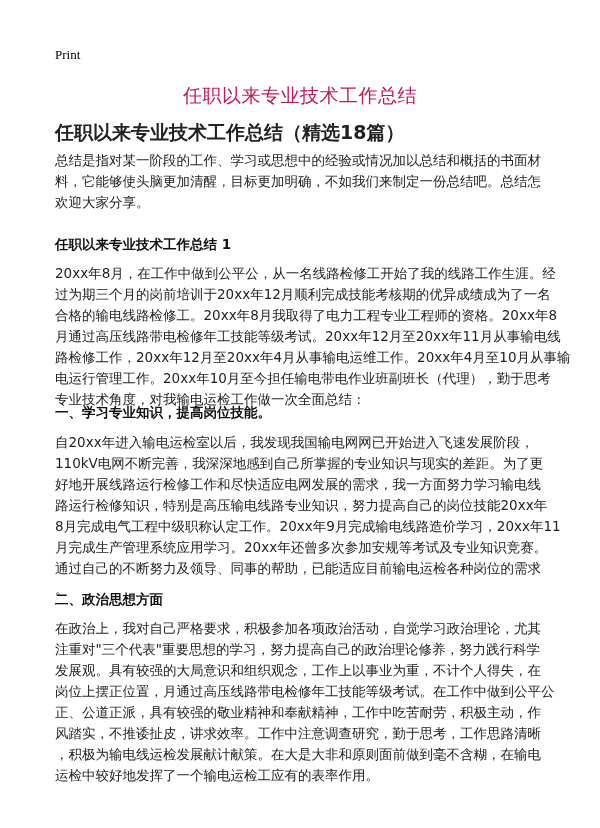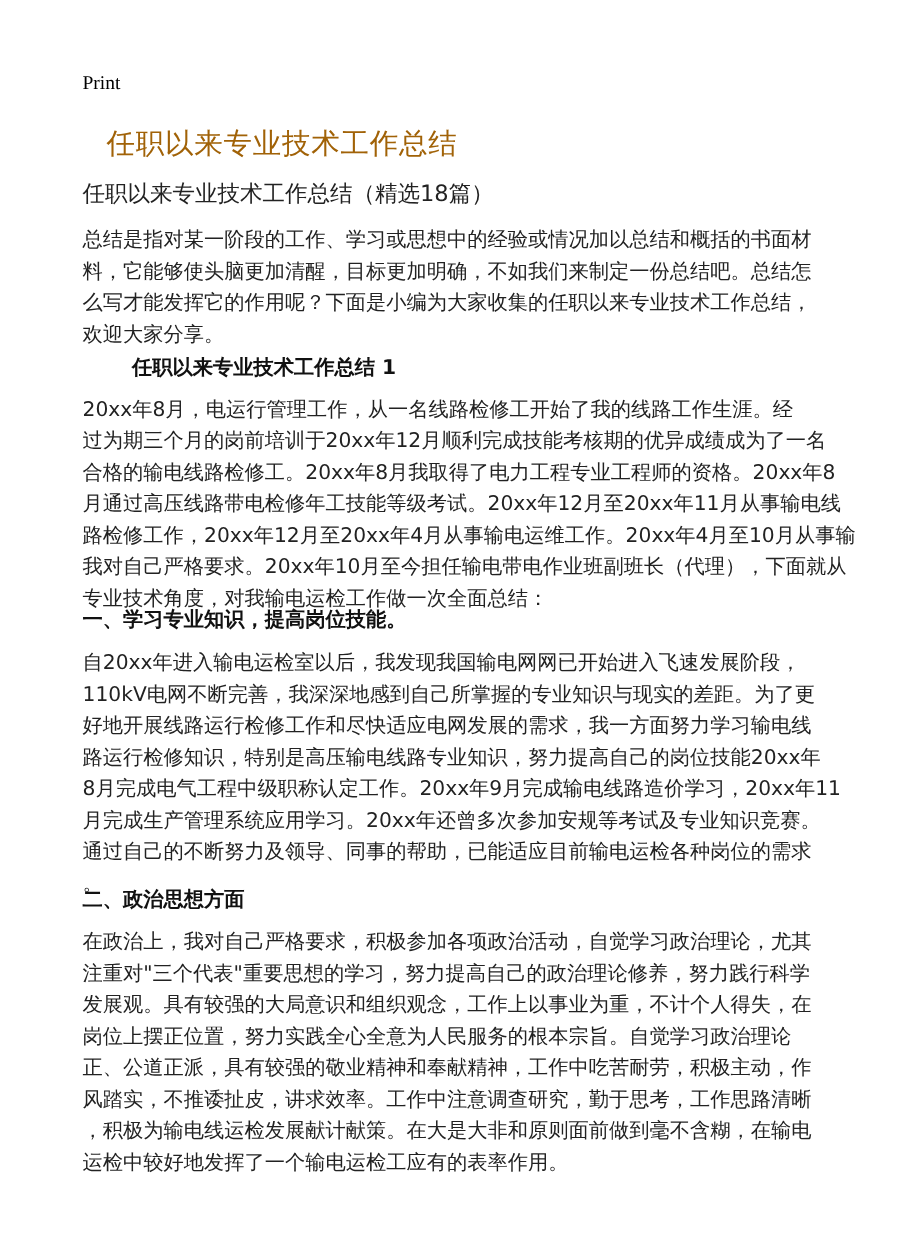--- a/index.html
+++ b/index.html
@@ -6,26 +6,26 @@
     body {
       width: 600px; height: 828px; overflow: hidden; position: relative;
       font-family: "DejaVu Sans", sans-serif; color: #1a1a1a;
     }
     .page { position: absolute; left: 55px; top: 0; width: 520px; }
     .print-label {
       position: absolute; top: 47px; left: 0;
       font-family: "Liberation Serif", serif; font-size: 13px; color: #000000;
     }
     .doc-title {
-      position: absolute; top: 83px; left: 16px; width: 490px; 
-      font-size: 19px; color: #a16207; letter-spacing: 0.5px;
+      position: absolute; top: 83px; left: 0; width: 490px; text-align: center;
+      font-size: 19px; color: #be185d; letter-spacing: 0.5px;
     }
     .doc-subtitle {
       position: absolute; top: 120px; left: 0;
-      font-size: 15px; color: #222;
+      font-size: 19px; color: #222; font-weight: bold;
     }
     .para {
       position: absolute; left: 0; width: 520px;
       font-size: 13.5px; line-height: 21px; color: #222;
       word-break: break-all; margin: 0;
     }
     .section-head {
       position: absolute; left: 0;
       font-size: 13.5px; font-weight: bold; color: #111;
     }
@@ -37,33 +37,32 @@
 <div class="page">
   <div class="print-label">Print</div>
 
   <div class="doc-title">任职以来专业技术工作总结</div>
 
   <div class="doc-subtitle">任职以来专业技术工作总结（精选18篇）</div>
 
   <div class="para" style="top:150px;">
     <span class="line">总结是指对某一阶段的工作、学习或思想中的经验或情况加以总结和概括的书面材</span>
     <span class="line">料，它能够使头脑更加清醒，目标更加明确，不如我们来制定一份总结吧。总结怎</span>
-    <span class="line">么写才能发挥它的作用呢？下面是小编为大家收集的任职以来专业技术工作总结，</span>
     <span class="line">欢迎大家分享。</span>
   </div>
 
-  <div class="section-head" style="top:236px;margin-left:33px;">任职以来专业技术工作总结 1</div>
+  <div class="section-head" style="top:236px;">任职以来专业技术工作总结 1</div>
 
   <div class="para" style="top:263px;">
-    <span class="line">20xx年8月，电运行管理工作，从一名线路检修工开始了我的线路工作生涯。经</span>
+    <span class="line">20xx年8月，在工作中做到公平公，从一名线路检修工开始了我的线路工作生涯。经</span>
     <span class="line">过为期三个月的岗前培训于20xx年12月顺利完成技能考核期的优异成绩成为了一名</span>
     <span class="line">合格的输电线路检修工。20xx年8月我取得了电力工程专业工程师的资格。20xx年8</span>
     <span class="line">月通过高压线路带电检修年工技能等级考试。20xx年12月至20xx年11月从事输电线</span>
     <span class="line">路检修工作，20xx年12月至20xx年4月从事输电运维工作。20xx年4月至10月从事输</span>
-    <span class="line">我对自己严格要求。20xx年10月至今担任输电带电作业班副班长（代理），下面就从</span>
+    <span class="line">电运行管理工作。20xx年10月至今担任输电带电作业班副班长（代理），勤于思考</span>
     <span class="line">专业技术角度，对我输电运检工作做一次全面总结：</span>
   </div>
 
   <div class="section-head" style="top:404px;">一、学习专业知识，提高岗位技能。</div>
 
   <div class="para" style="top:432px;">
     <span class="line">自20xx年进入输电运检室以后，我发现我国输电网网已开始进入飞速发展阶段，</span>
     <span class="line">110kV电网不断完善，我深深地感到自己所掌握的专业知识与现实的差距。为了更</span>
     <span class="line">好地开展线路运行检修工作和尽快适应电网发展的需求，我一方面努力学习输电线</span>
     <span class="line">路运行检修知识，特别是高压输电线路专业知识，努力提高自己的岗位技能20xx年</span>
@@ -72,19 +71,19 @@
     <span class="line">通过自己的不断努力及领导、同事的帮助，已能适应目前输电运检各种岗位的需求</span>
     <span class="line">。</span>
   </div>
 
   <div class="section-head" style="top:591px;font-family:Liberation Serif, serif;">二、政治思想方面</div>
 
   <div class="para" style="top:618px;">
     <span class="line">在政治上，我对自己严格要求，积极参加各项政治活动，自觉学习政治理论，尤其</span>
     <span class="line">注重对"三个代表"重要思想的学习，努力提高自己的政治理论修养，努力践行科学</span>
     <span class="line">发展观。具有较强的大局意识和组织观念，工作上以事业为重，不计个人得失，在</span>
-    <span class="line">岗位上摆正位置，努力实践全心全意为人民服务的根本宗旨。自觉学习政治理论</span>
+    <span class="line">岗位上摆正位置，月通过高压线路带电检修年工技能等级考试。在工作中做到公平公</span>
     <span class="line">正、公道正派，具有较强的敬业精神和奉献精神，工作中吃苦耐劳，积极主动，作</span>
     <span class="line">风踏实，不推诿扯皮，讲求效率。工作中注意调查研究，勤于思考，工作思路清晰</span>
     <span class="line">，积极为输电线运检发展献计献策。在大是大非和原则面前做到毫不含糊，在输电</span>
     <span class="line">运检中较好地发挥了一个输电运检工应有的表率作用。</span>
   </div>
 </div>
 
 </body></html>

